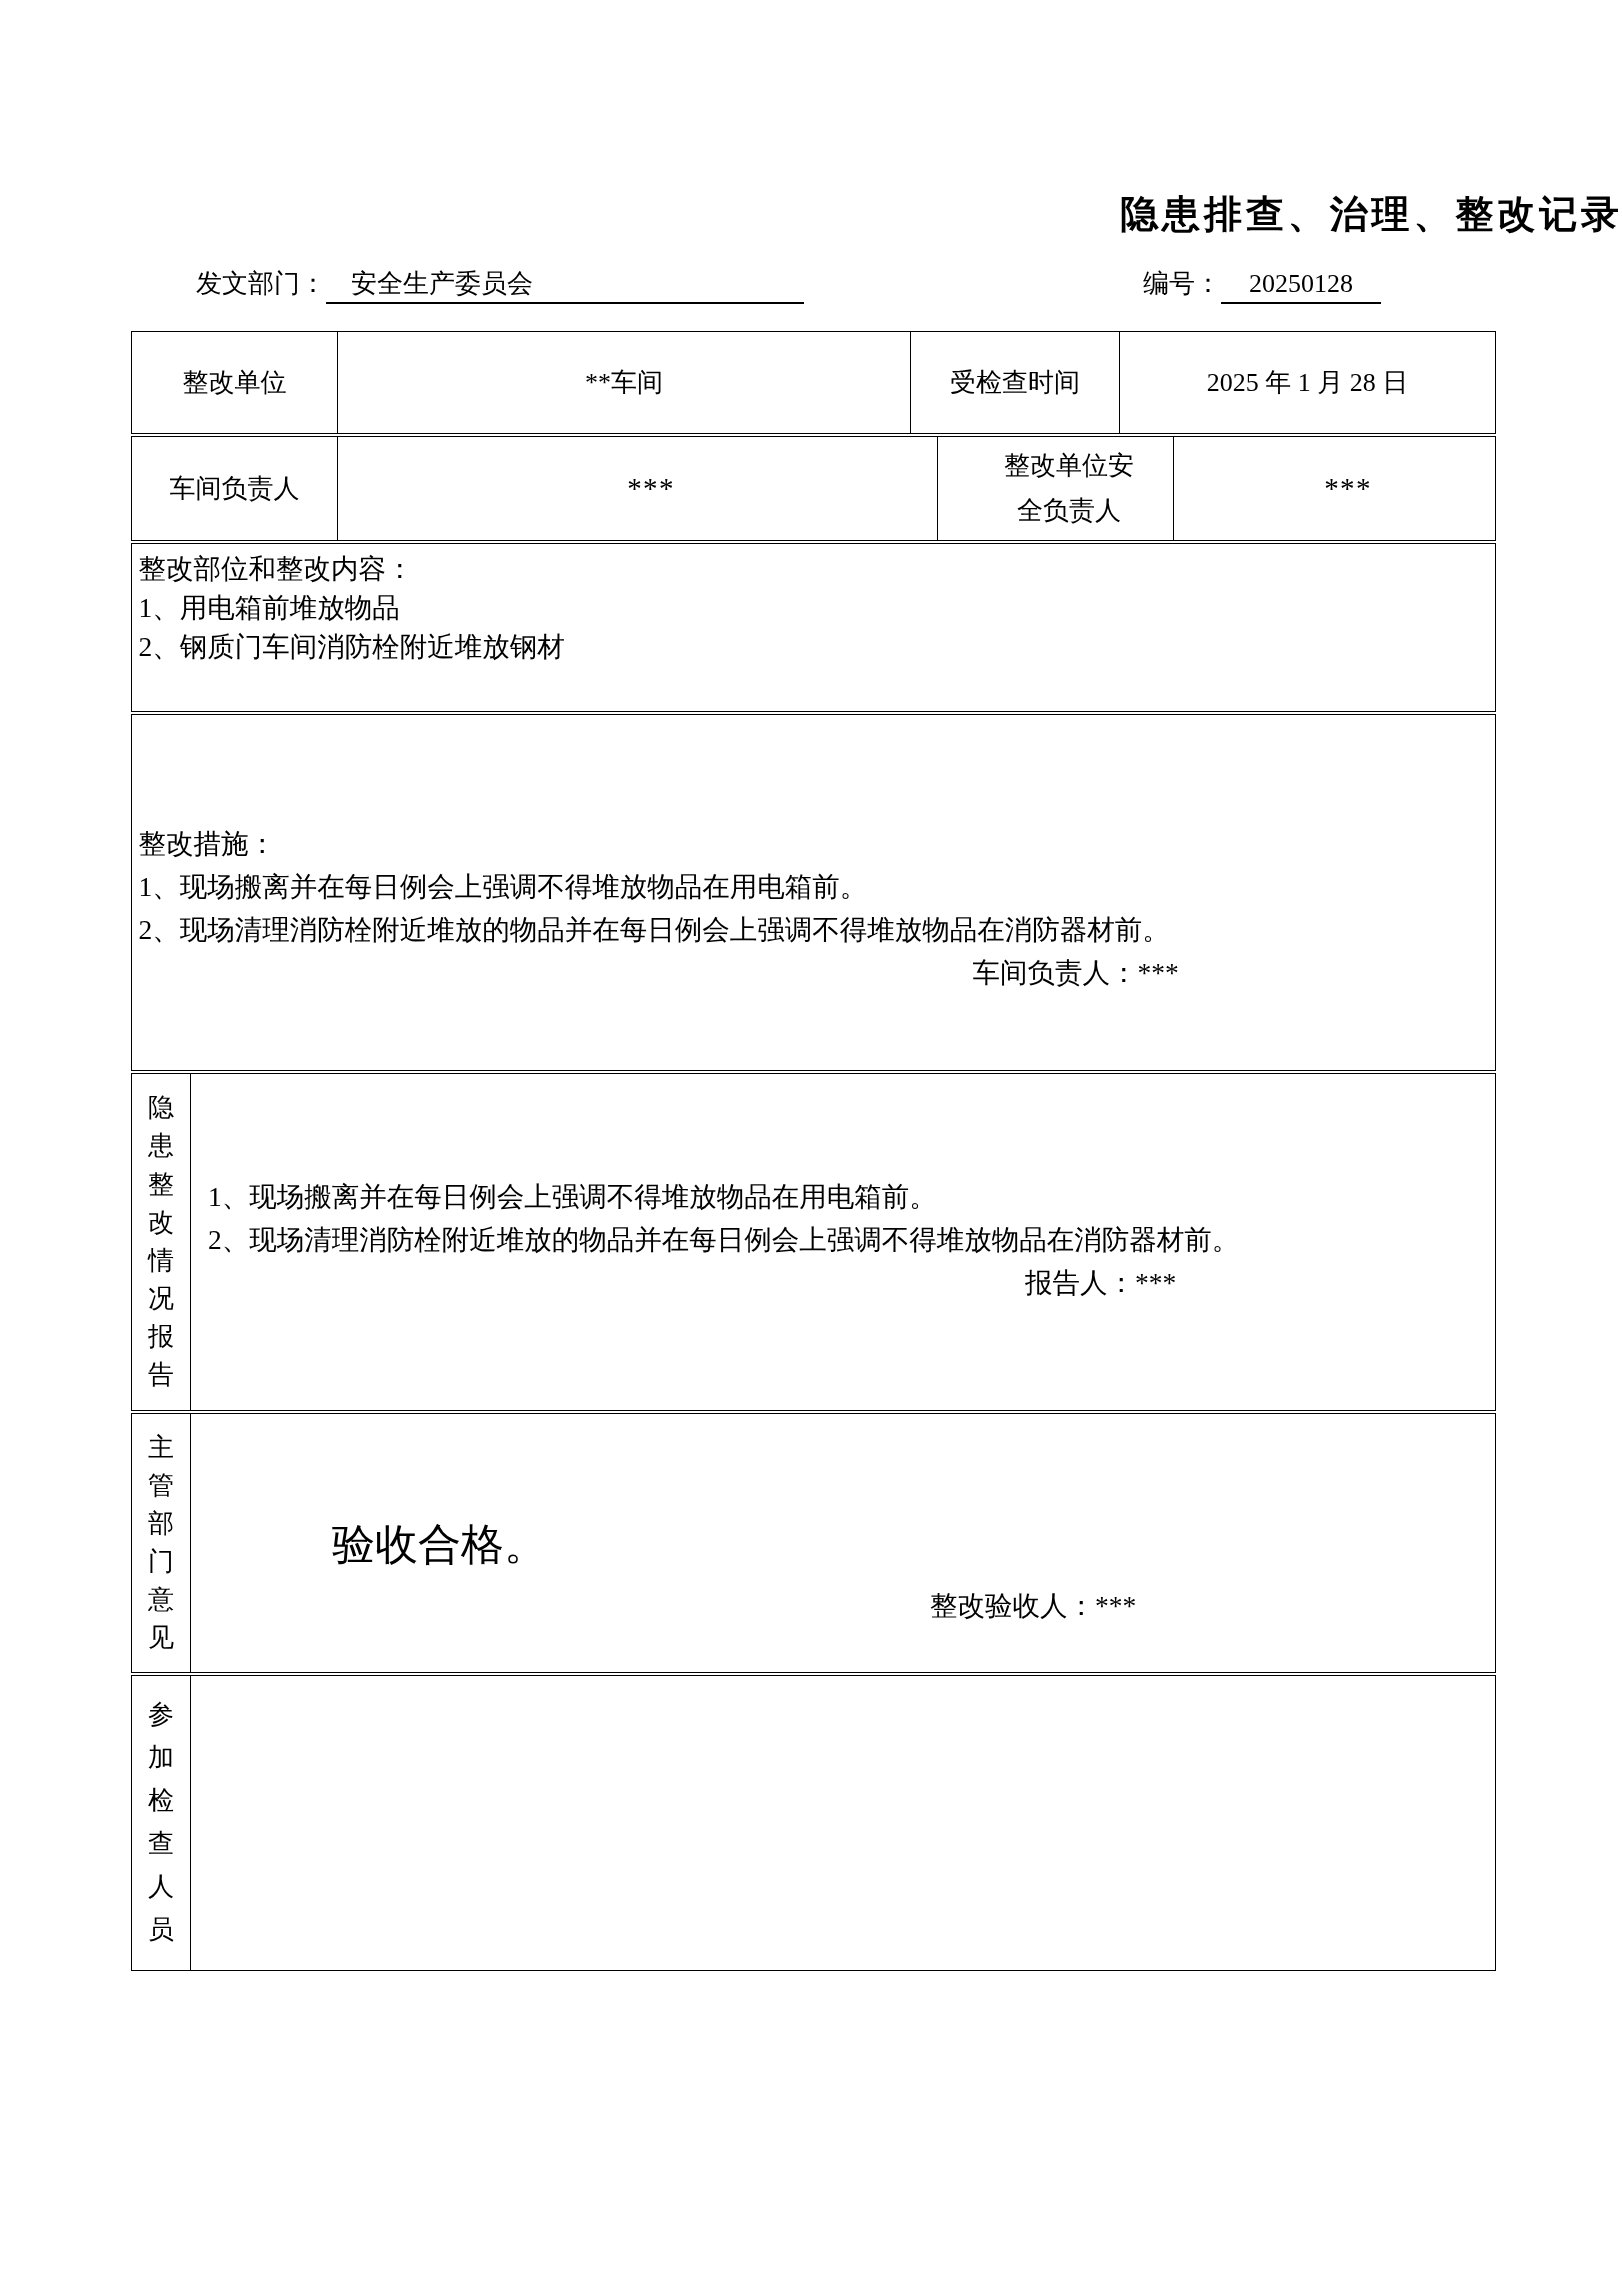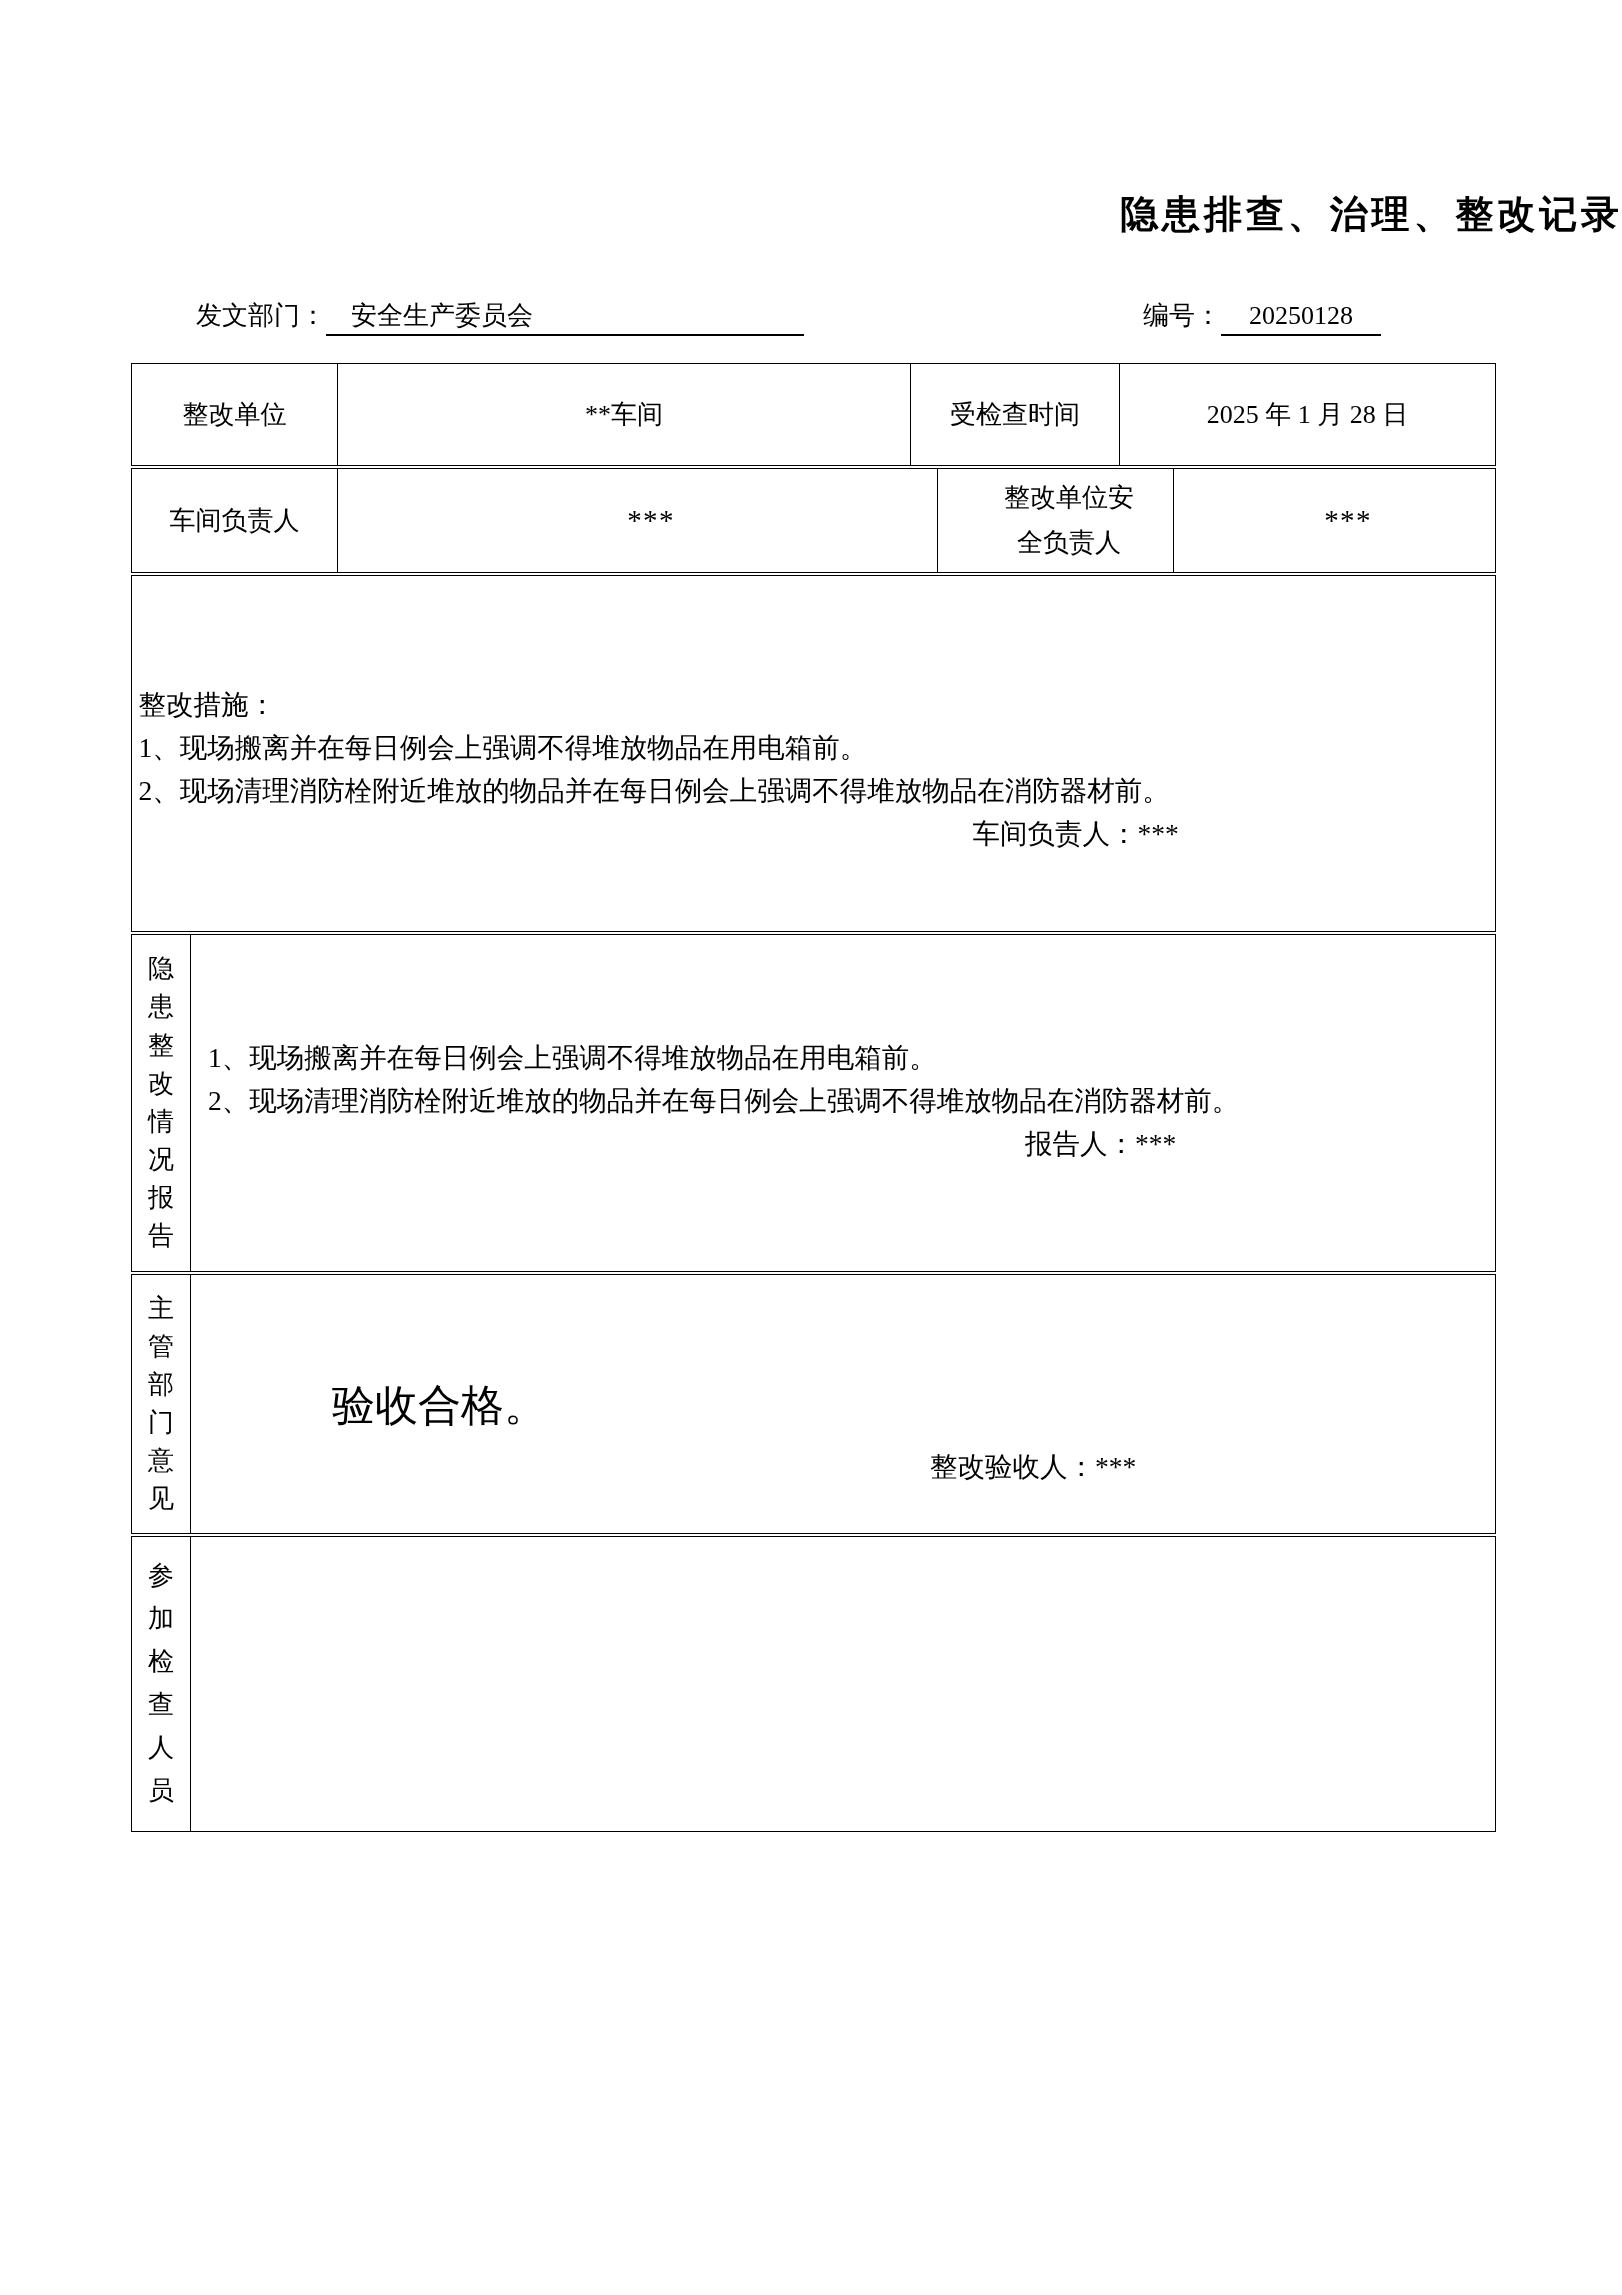--- a/index.html
+++ b/index.html
@@ -27,21 +27,21 @@
   .header-line {
     display:flex;
     align-items:baseline;
     margin:35px 127px 0 131px;
     font-size:26px;
     line-height:1.25;
   }
   .hl-label { white-space:nowrap; }
   .hl-dept-label { margin-left:65px; }
   .u-line { border-bottom:2px solid #000; padding-bottom:1.3px; }
-  .u-dept { width:478px; padding-left:25px;margin-top:32px; }
+  .u-dept { width:478px; padding-left:25px; }
   .u-docno { width:160px; text-align:center; margin-right:115px; }
   .hl-spacer { flex:1; }
 
   
   .tbl { margin:27px 127px 0 131px; width:1365px; }
   .sec { border:1.3px solid #000; background:#fff; }
   .sec + .sec { margin-top:2px; }
 
   
   .row-cells { display:flex; align-items:stretch; }
@@ -115,20 +115,25 @@
 
     <div class="sec sec-resp row-cells">
       <div class="cell bdr c1">车间负责人</div>
       <div class="cell bdr c2 stars">***</div>
       <div class="cell bdr c3">
         <span class="wrap-5">整改单位安全负责人</span>
       </div>
       <div class="cell c4 stars">***</div>
     </div>
 
+    <div class="sec sec-loc">
+      <div>整改部位和整改内容：</div>
+      <div>1、用电箱前堆放物品</div>
+      <div>2、钢质门车间消防栓附近堆放钢材</div>
+    </div>
 
     <div class="sec sec-measures">
       <div>整改措施：</div>
       <div>1、现场搬离并在每日例会上强调不得堆放物品在用电箱前。</div>
       <div>2、现场清理消防栓附近堆放的物品并在每日例会上强调不得堆放物品在消防器材前。</div>
       <div class="measures-signer">
         <span>车间负责人：</span><span>***</span>
       </div>
     </div>
 

